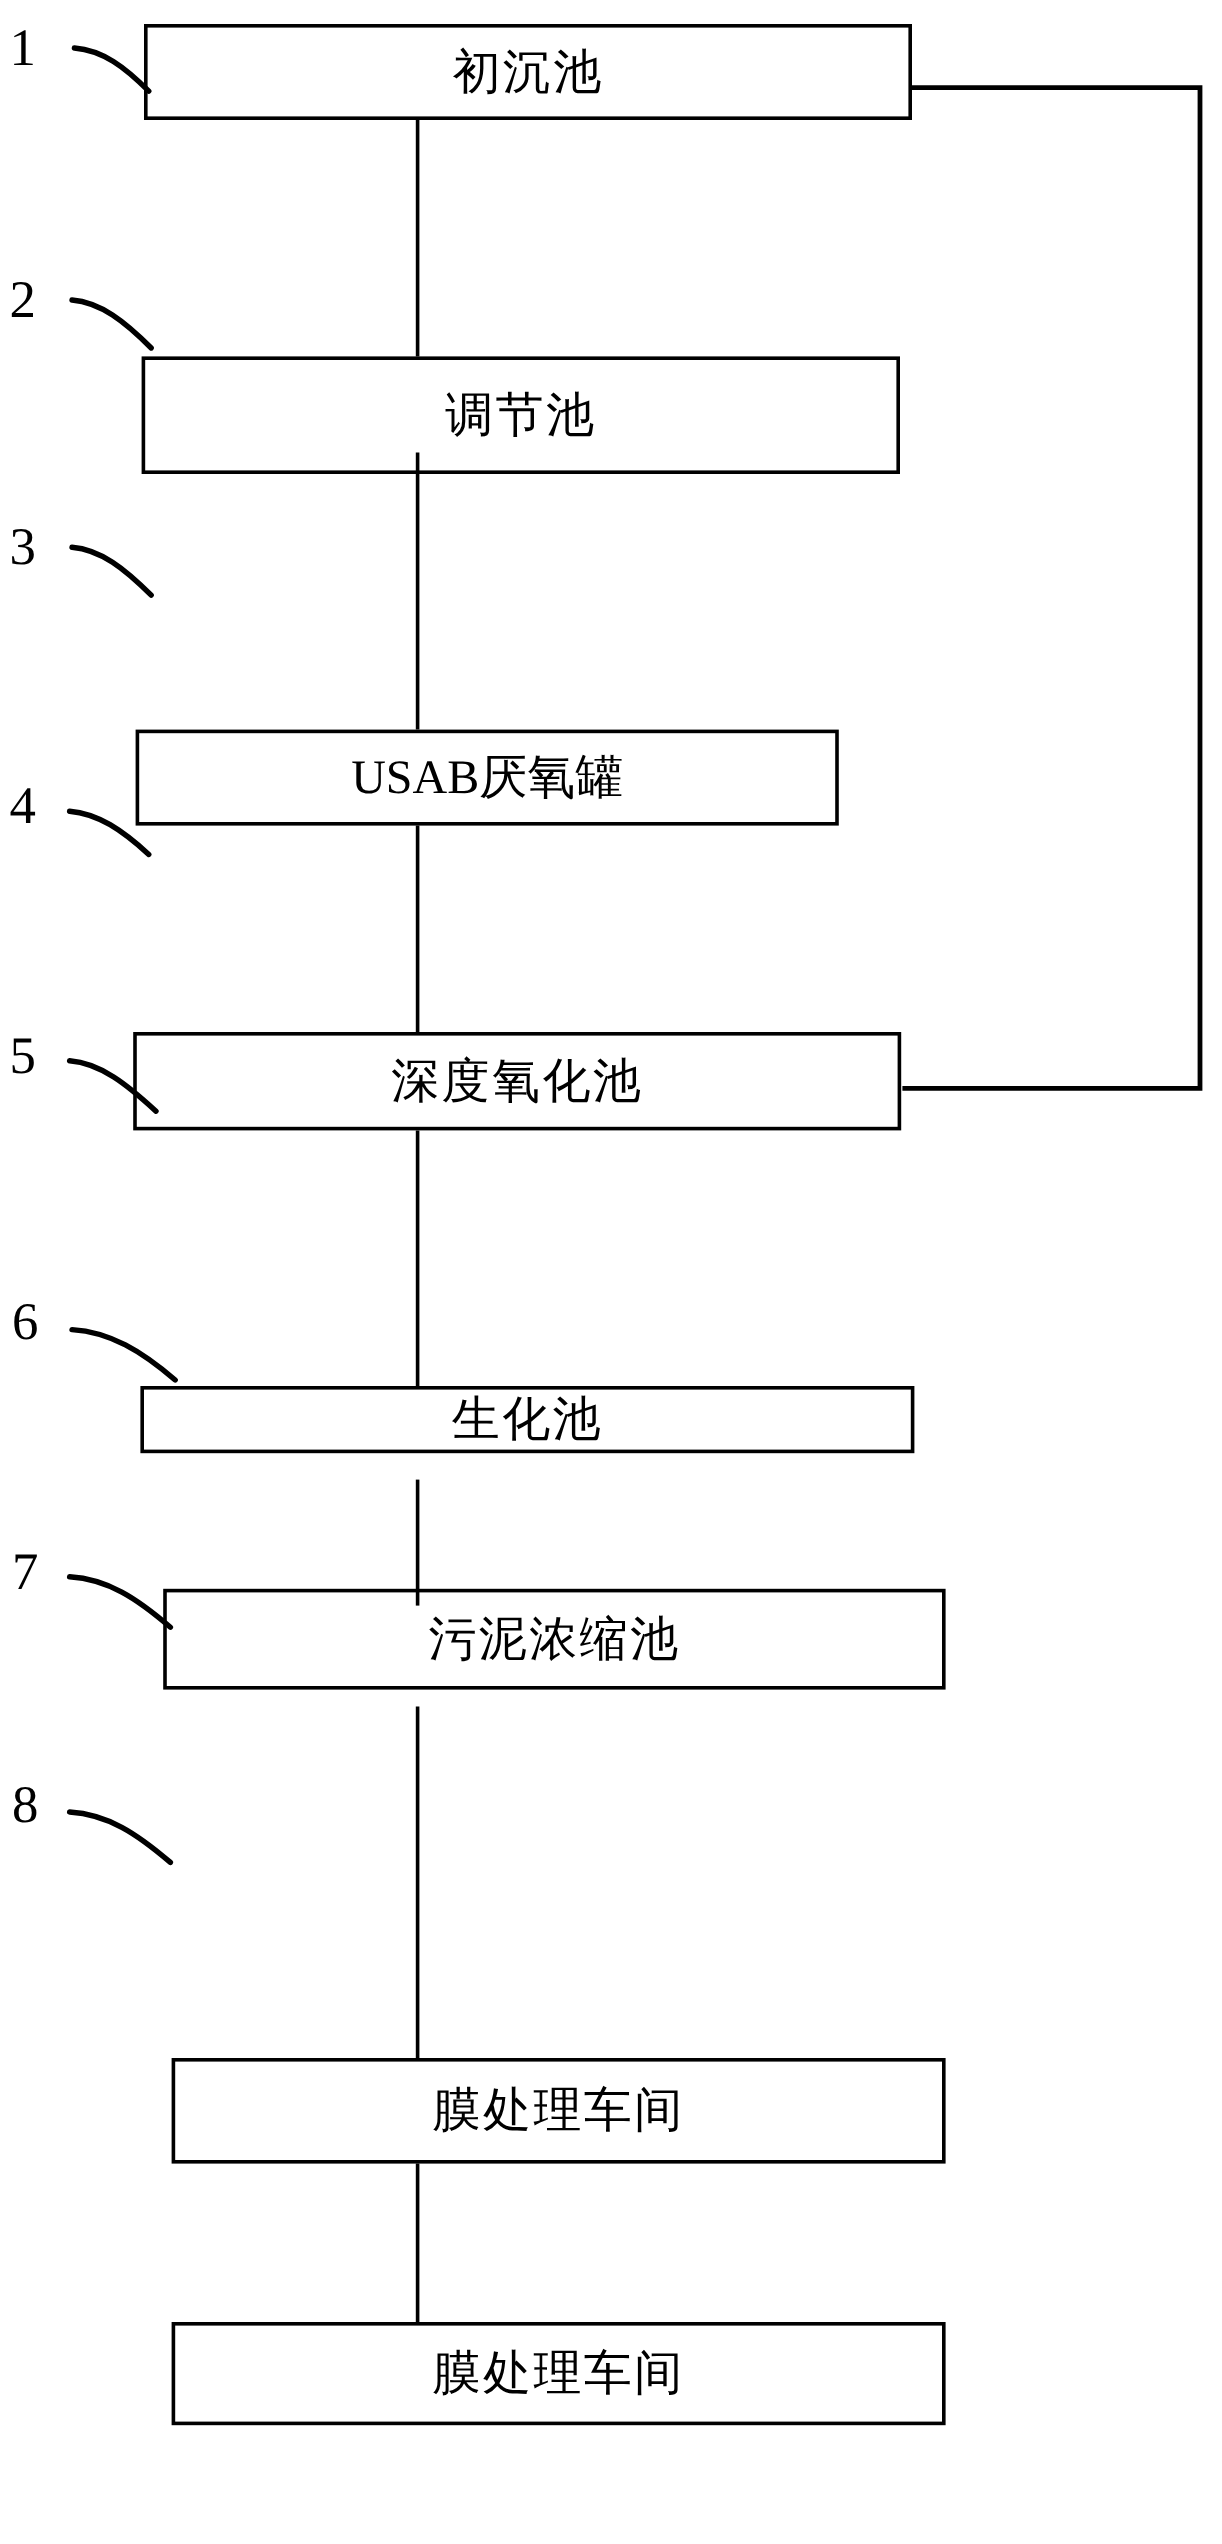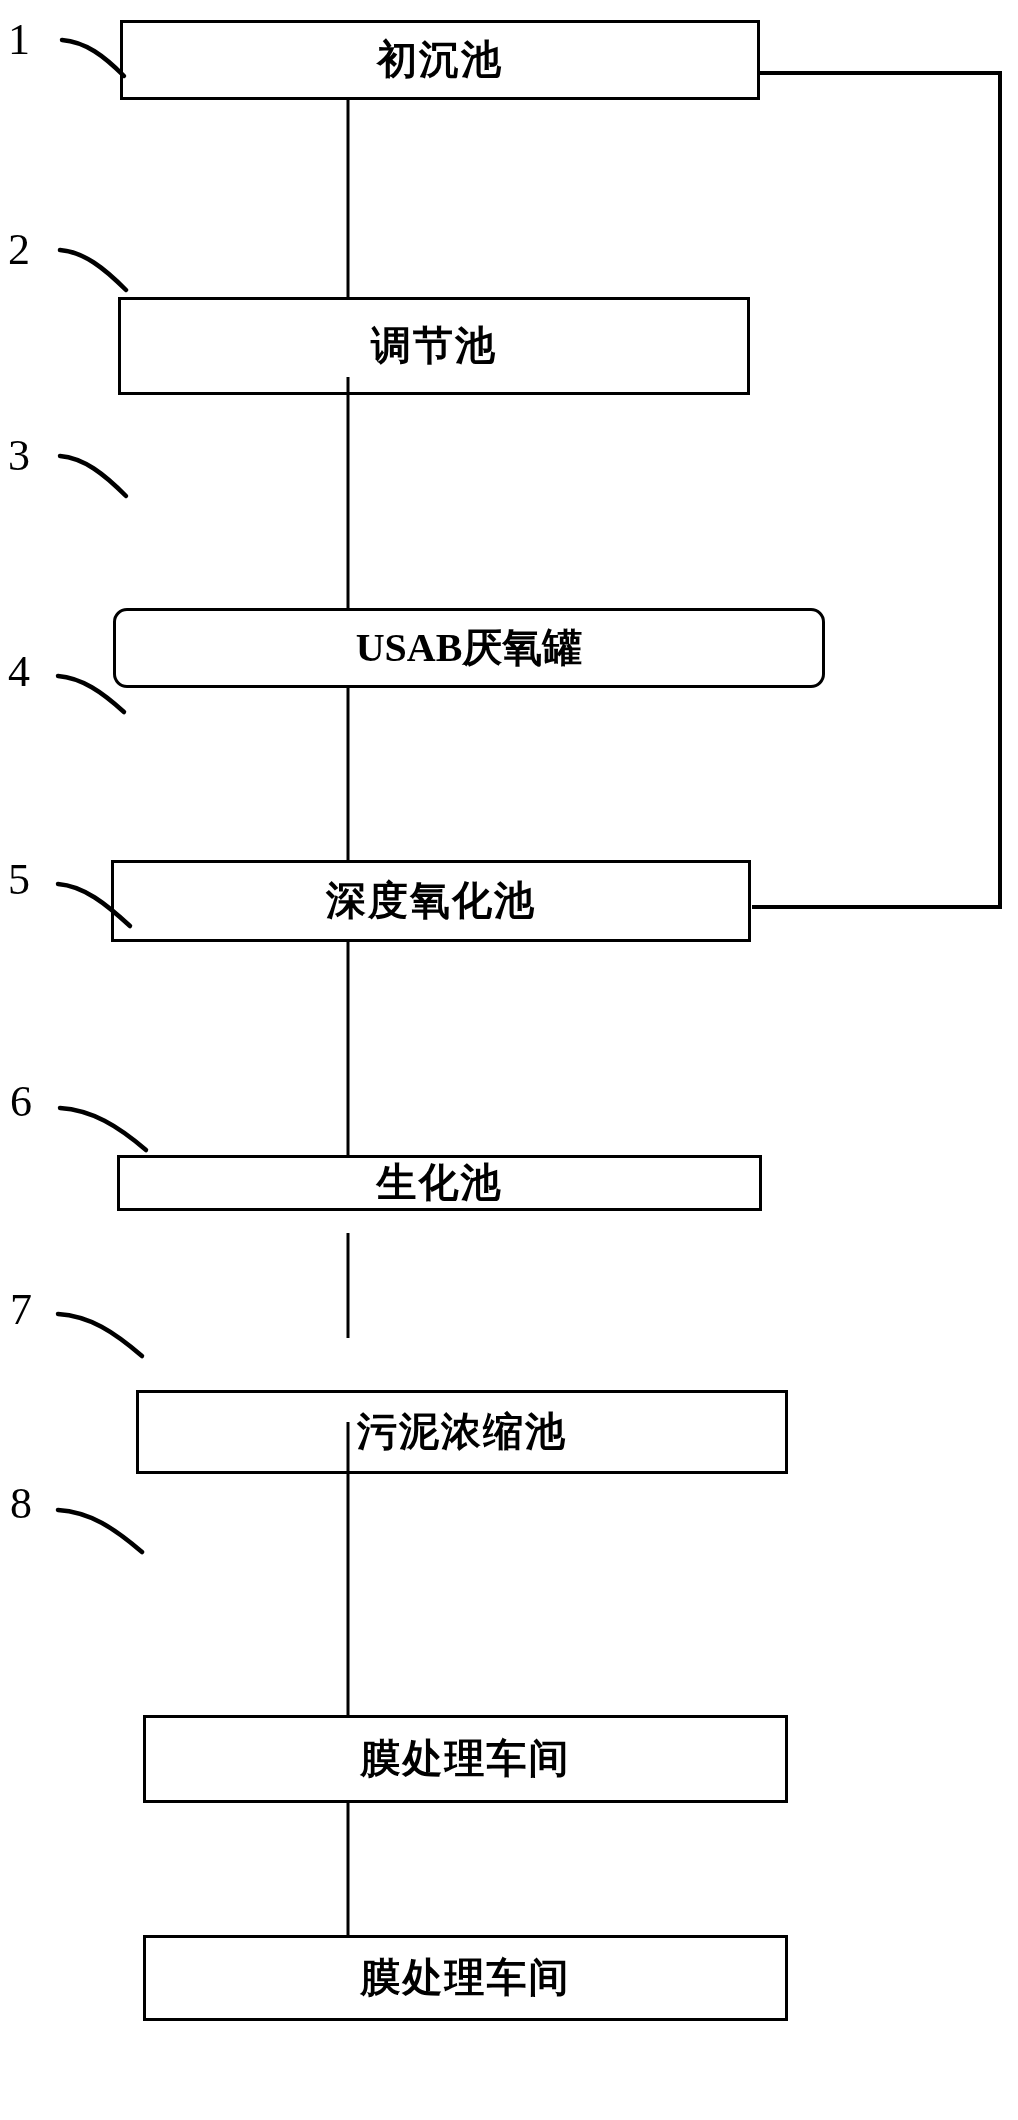--- a/index.html
+++ b/index.html
@@ -27,21 +27,20 @@
   }
   .node-box {
     position: absolute;
     border: 3px solid #000000;
     box-sizing: border-box;
     background: transparent;
     display: flex;
     align-items: center;
     justify-content: center;
     z-index: 3;
-    font-weight: bold;
   }
   .node-label {
     font-family: "Liberation Serif", "DejaVu Serif", serif;
     font-size: 40px;
     line-height: 1;
     color: #000000;
     letter-spacing: 2px;
     white-space: nowrap;
     text-align: center;
   }
@@ -88,30 +87,30 @@
       </g>
   </svg>
 
   <div id="nodes-layer">
       <div class="node-box" style="left: 120px; top: 20px; width: 640px; height: 80px;">
         <span class="node-label">初沉池</span>
       </div>
       <div class="node-box" style="left: 118px; top: 297px; width: 632px; height: 98px;">
         <span class="node-label">调节池</span>
       </div>
-      <div class="node-box" style="left: 113px; top: 608px; width: 712px; height: 80px; border-radius: 14px;">
+      <div class="node-box" style="left: 113px; top: 608px; width: 586px; height: 80px;">
         <span class="node-label latin-mix">USAB厌氧罐</span>
       </div>
       <div class="node-box" style="left: 111px; top: 860px; width: 640px; height: 82px;">
         <span class="node-label">深度氧化池</span>
       </div>
       <div class="node-box" style="left: 117px; top: 1155px; width: 645px; height: 56px;">
         <span class="node-label">生化池</span>
       </div>
-      <div class="node-box" style="left: 136px; top: 1390px; width: 652px; height: 84px;">
+      <div class="node-box" style="left: 136px; top: 1324px; width: 652px; height: 84px;">
         <span class="node-label">污泥浓缩池</span>
       </div>
       <div class="node-box" style="left: 143px; top: 1715px; width: 645px; height: 88px; justify-content: center;">
         <span class="node-label">膜处理车间</span>
       </div>
       <div class="node-box" style="left: 143px; top: 1935px; width: 645px; height: 86px;">
         <span class="node-label">膜处理车间</span>
       </div>
     </div>
   <div id="refs-layer">

